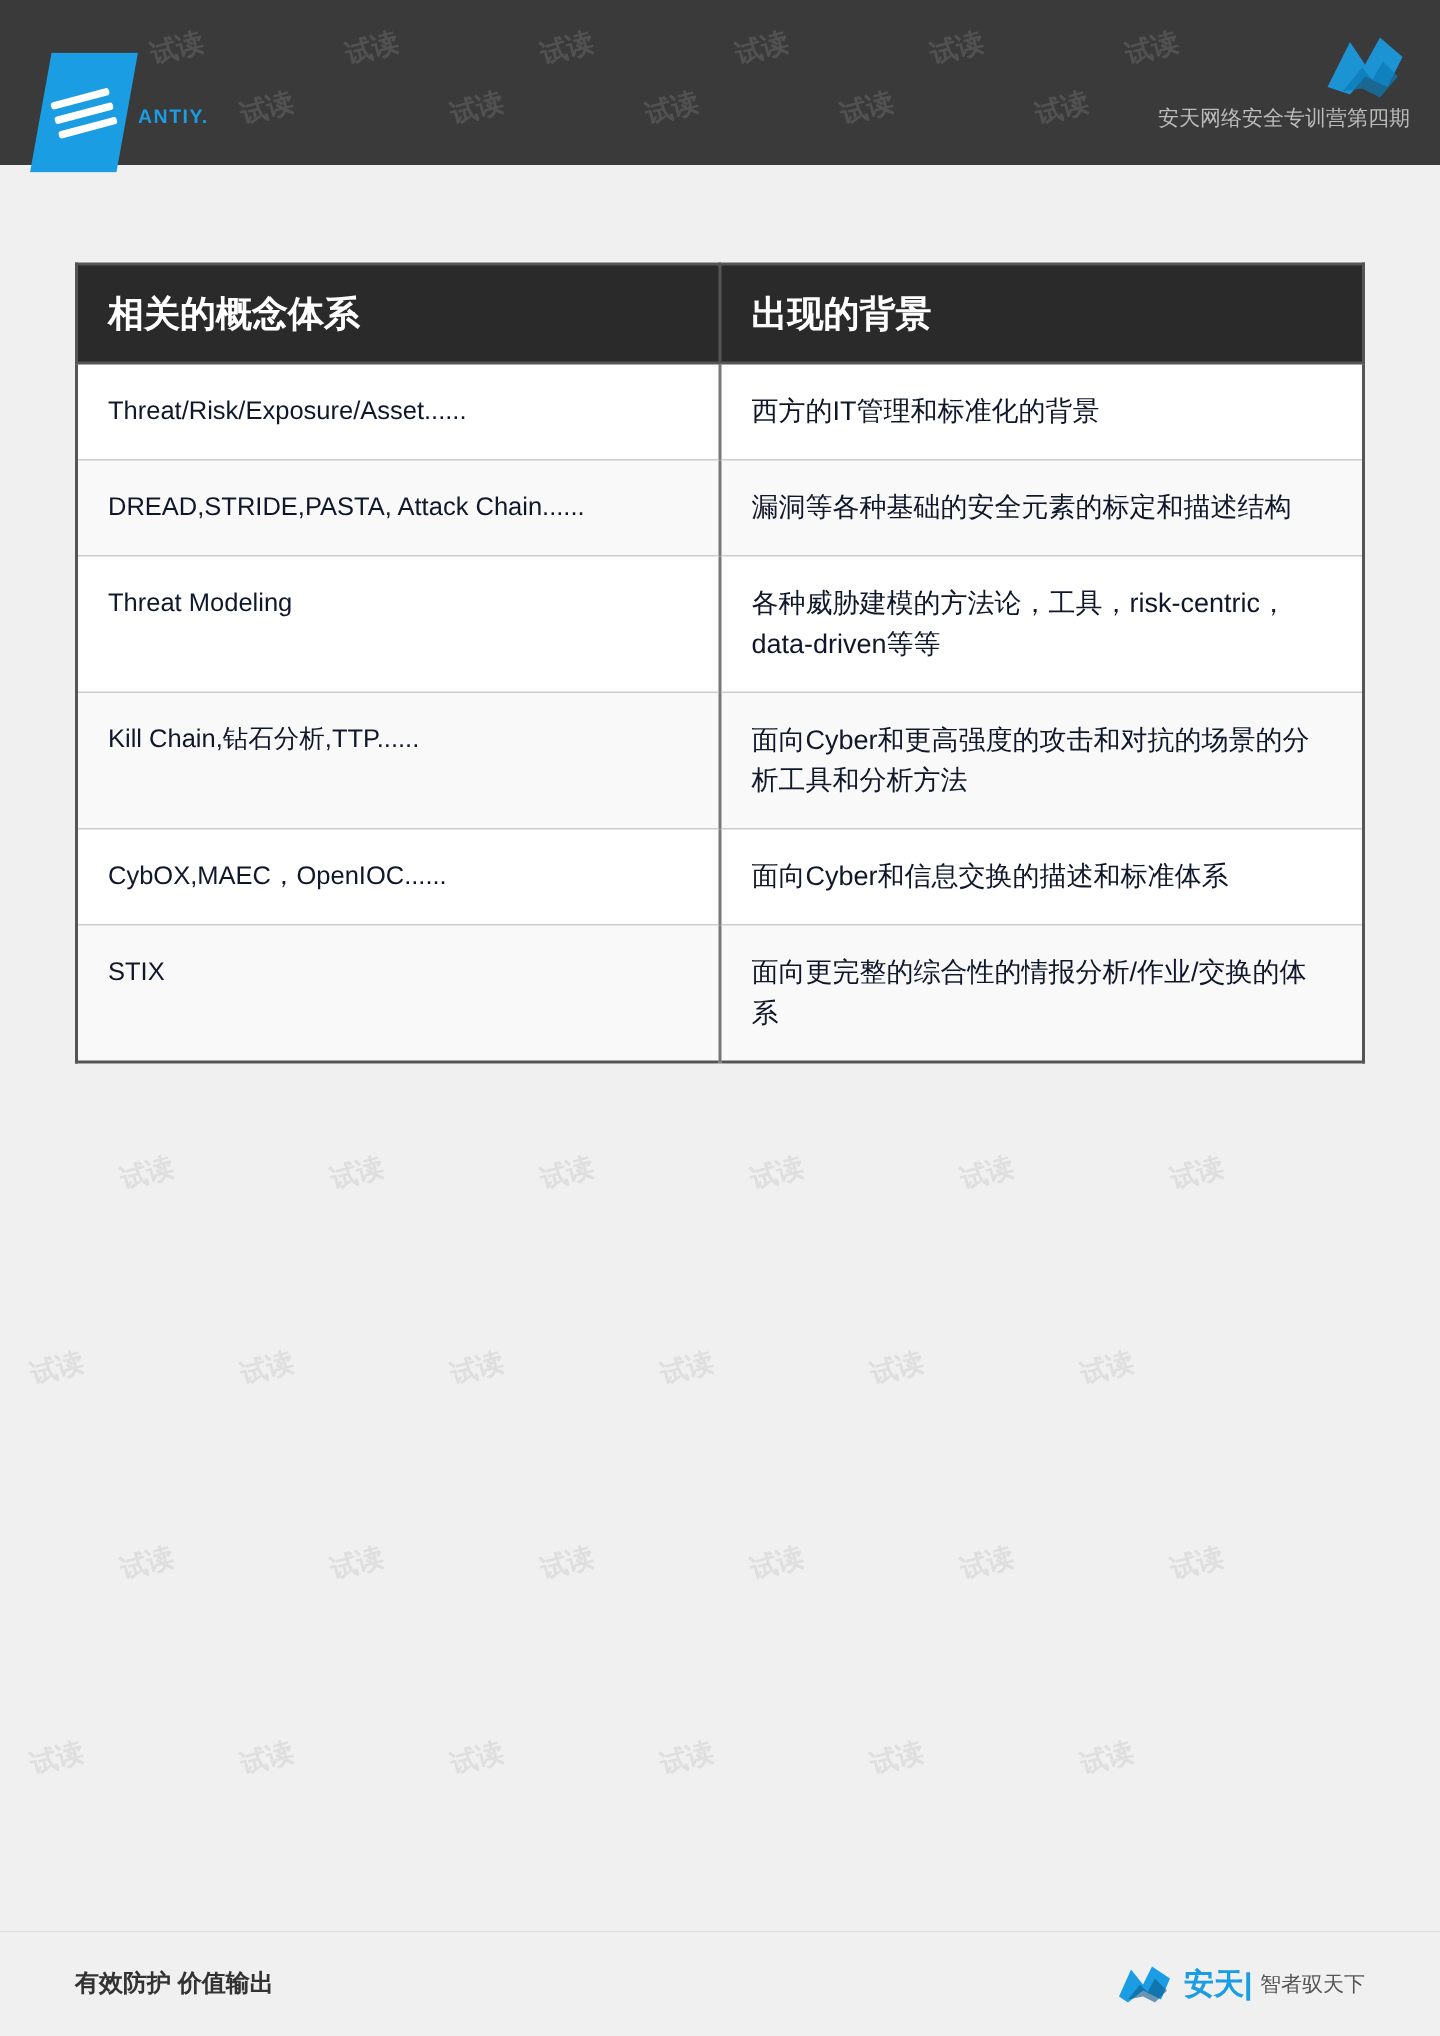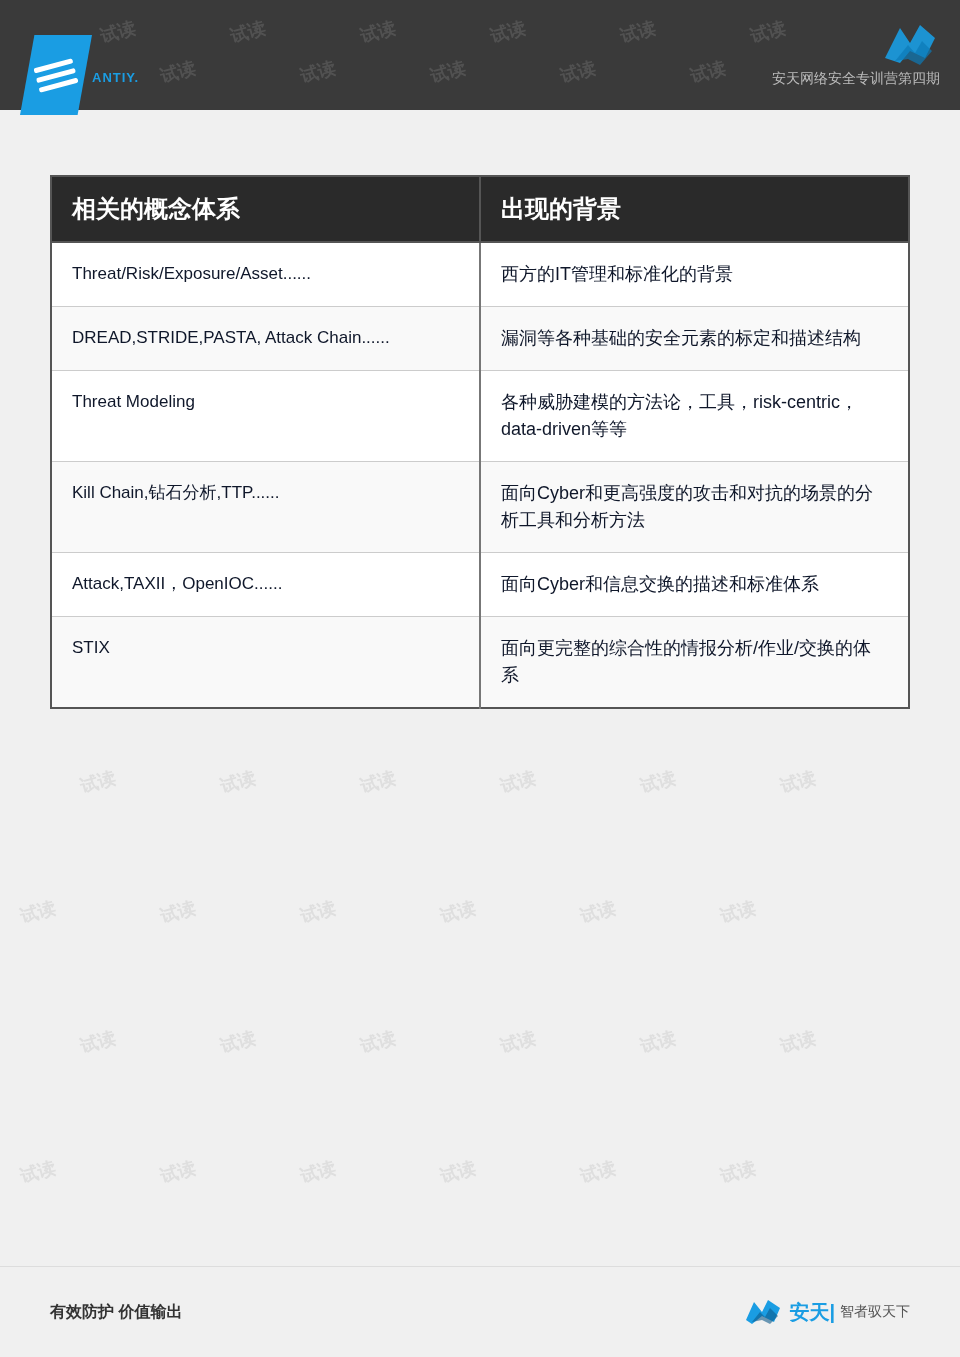--- a/index.html
+++ b/index.html
@@ -141,21 +141,21 @@
       border-right: 2px solid #777;
       font-size: 17px;
     }
 
     
     .footer {
       position: absolute;
       bottom: 0;
       left: 0;
       width: 100%;
-      height: 91px;
+      height: 70px;
       background: #f0f0f0;
       display: flex;
       align-items: center;
       justify-content: space-between;
       padding: 0 50px;
       border-top: 1px solid #ddd;
     }
 
     .footer-left {
       font-size: 16px;
@@ -338,21 +338,21 @@
         </tr>
         <tr>
           <td>Threat Modeling</td>
           <td>各种威胁建模的方法论，工具，risk-centric，data-driven等等</td>
         </tr>
         <tr>
           <td>Kill Chain,钻石分析,TTP......</td>
           <td>面向Cyber和更高强度的攻击和对抗的场景的分析工具和分析方法</td>
         </tr>
         <tr>
-          <td>Attack,TAXII，OpenIOC......</td>
+          <td>CybOX,MAEC，OpenIOC......</td>
           <td>面向Cyber和信息交换的描述和标准体系</td>
         </tr>
         <tr>
           <td>STIX</td>
           <td>面向更完整的综合性的情报分析/作业/交换的体系</td>
         </tr>
       </tbody>
   </table>
 </main>
 

